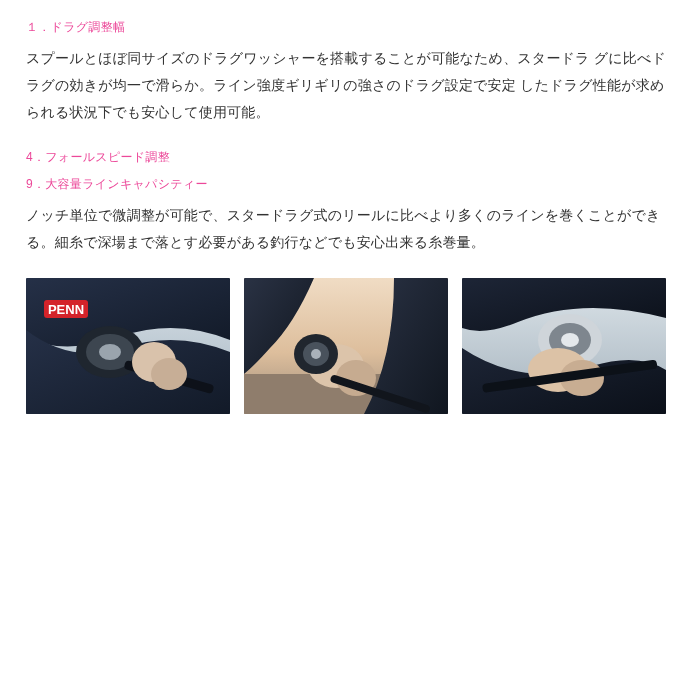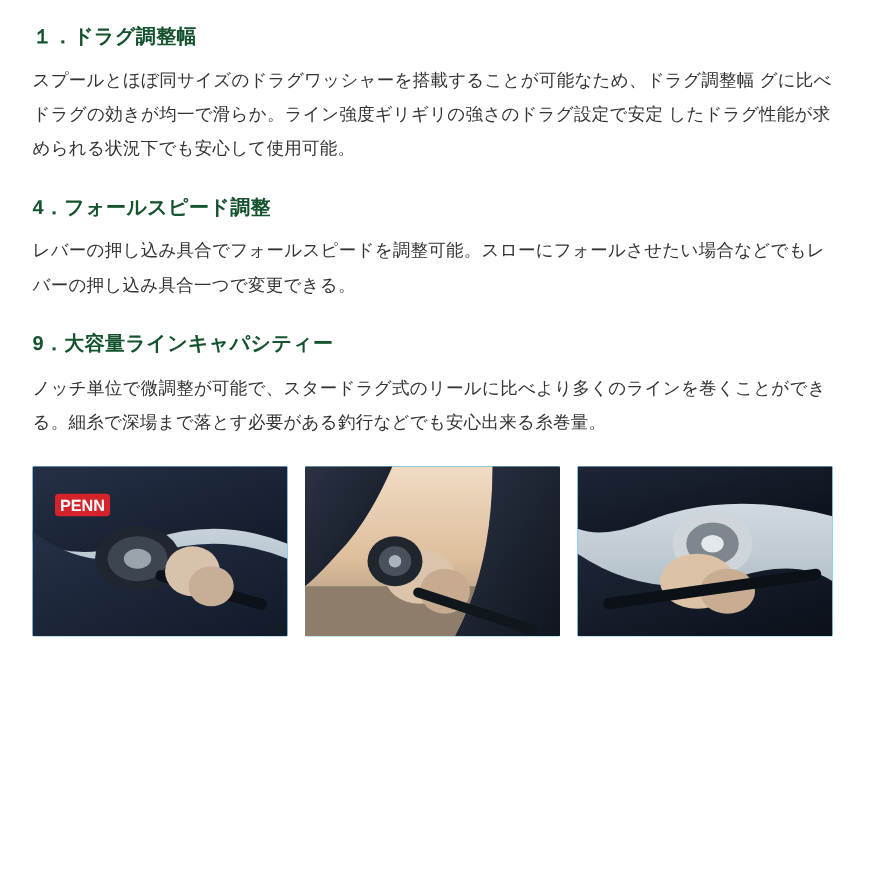--- a/index.html
+++ b/index.html
@@ -18,26 +18,26 @@
     width: 700px;
     height: 700px;
     box-sizing: border-box;
     padding: 14px 26px 0 26px;
     position: relative;
   }
   .section {
     margin-bottom: 6px;
   }
   .sec-heading {
-    font-size: 16px;
+    font-size: 12px;
     line-height: 1.55;
-    color: #14532d;
+    color: #ec4899;
     margin: 0 0 8px 0;
     letter-spacing: 0.3px;
-    font-weight: 700;
+    font-weight: 400;
   }
   .sec-body {
     font-size: 14px;
     line-height: 1.95;
     color: #333333;
     margin: 0 0 22px 0;
     letter-spacing: 0.2px;
     text-align: left;
   }
   .section:first-child .sec-heading {
@@ -46,45 +46,44 @@
   .gallery {
     display: flex;
     gap: 14px;
     margin-top: 4px;
   }
   .photo {
     width: 204px;
     height: 136px;
     overflow: hidden;
     position: relative;
-    background: #0ea5e9;
+    background: #fef9c3;
     border-radius: 1px;
   }
   .photo svg {
     display: block;
     width: 100%;
     height: 100%;
   }
 </style>
 </head>
 <body>
 
 <div class="page">
 
   <div class="section">
     <h2 class="sec-heading">１．ドラグ調整幅</h2>
   </div>
 
   <div class="section">
-    <p class="sec-body">スプールとほぼ同サイズのドラグワッシャーを搭載することが可能なため、ドラグ調整幅 グに比べドラグの効きが均一で滑らか。ライン強度ギリギリの強さのドラグ設定で安定 したドラグ性能が求められる状況下でも安心して使用可能。</p>
+    <p class="sec-body">スプールとほぼ同サイズのドラグワッシャーを搭載することが可能なため、スタードラ グに比べドラグの効きが均一で滑らか。ライン強度ギリギリの強さのドラグ設定で安定 したドラグ性能が求められる状況下でも安心して使用可能。</p>
   </div>
 
   <div class="section">
     <h2 class="sec-heading">4．フォールスピード調整</h2>
-    <p class="sec-body">レバーの押し込み具合でフォールスピードを調整可能。スローにフォールさせたい場合などでもレバーの押し込み具合一つで変更できる。</p>
   </div>
 
   <div class="section">
     <h2 class="sec-heading">9．大容量ラインキャパシティー</h2>
     <p class="sec-body">ノッチ単位で微調整が可能で、スタードラグ式のリールに比べより多くのラインを巻くことができる。細糸で深場まで落とす必要がある釣行などでも安心出来る糸巻量。</p>
   </div>
 
   <div class="gallery">
 
     <div class="photo">

